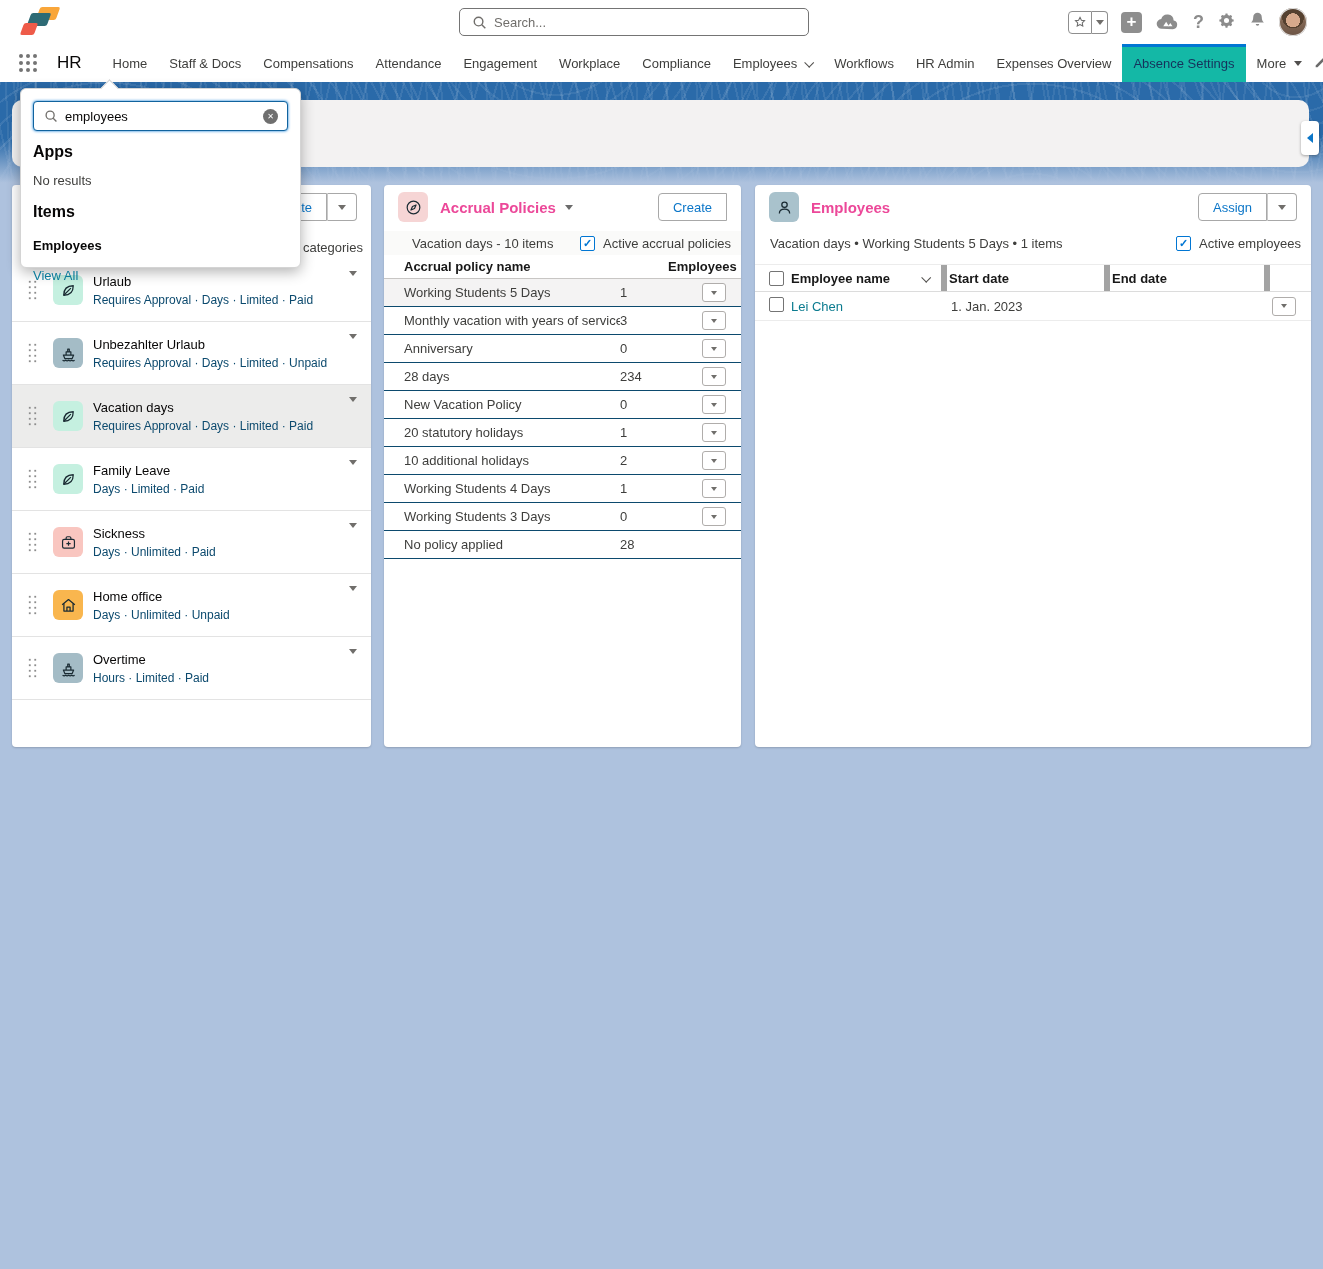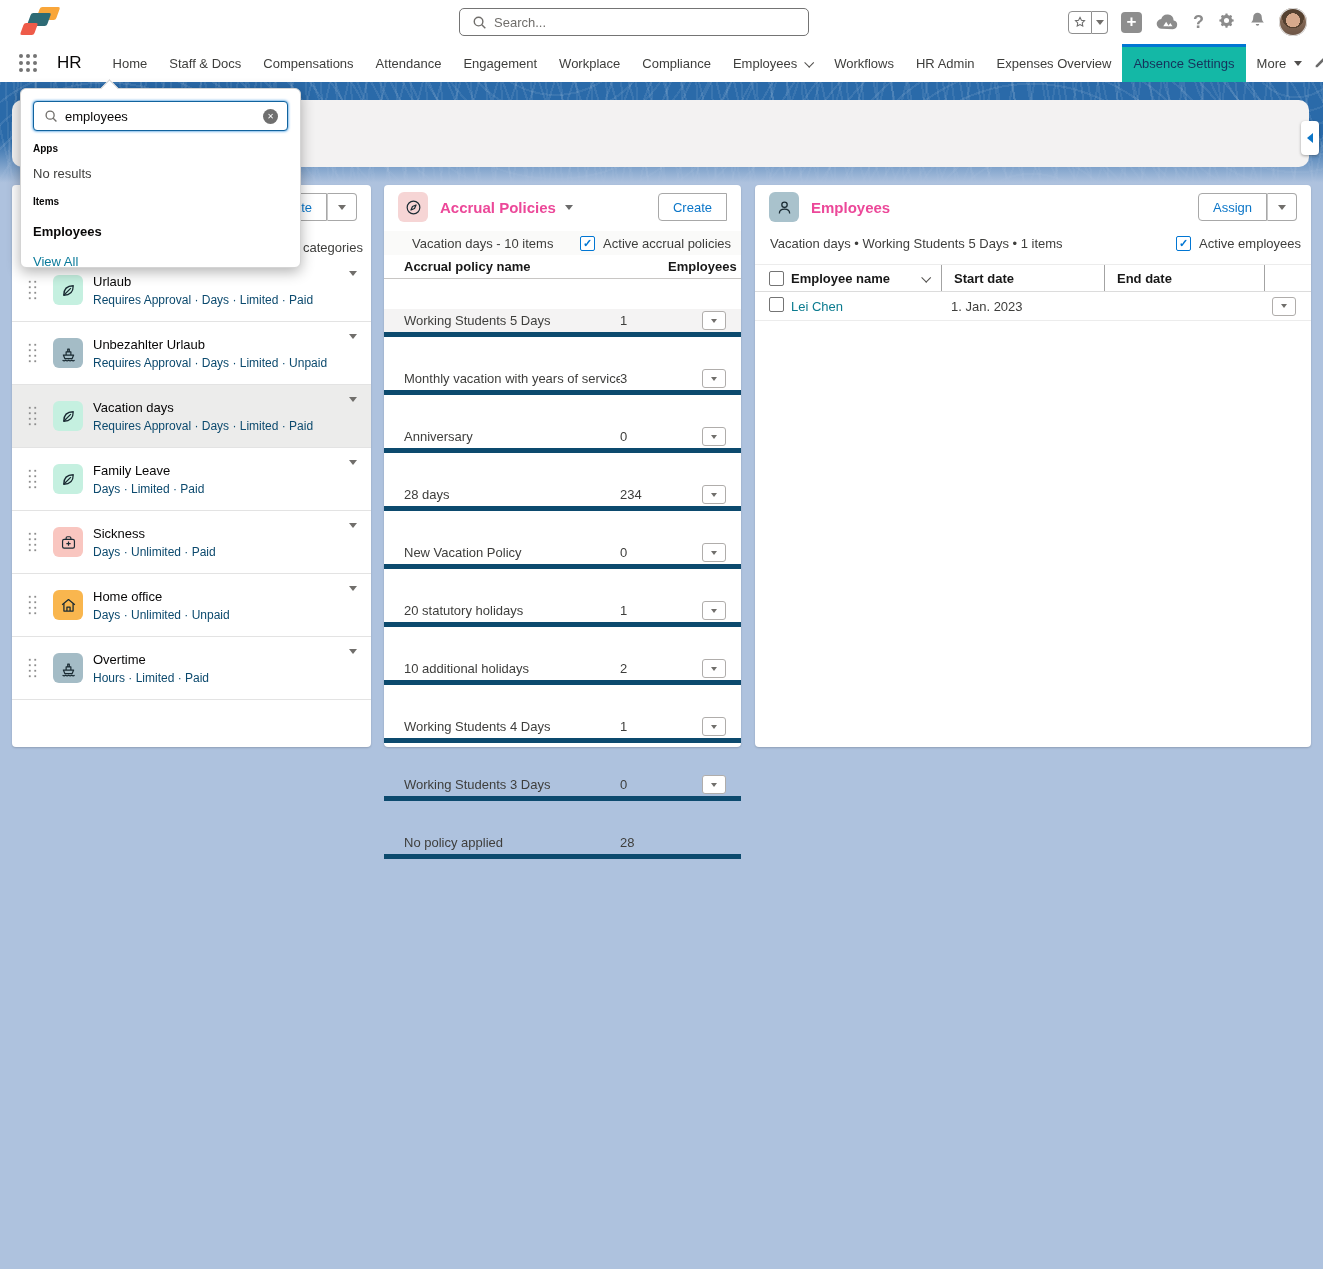--- a/index.html
+++ b/index.html
@@ -59,21 +59,21 @@
   .collapse { position:absolute; left:1301px; top:121px; width:18px; height:34px; background:#fff; border-radius:4px; box-shadow:0 1px 3px rgba(0,0,0,.35); display:flex; align-items:center; justify-content:center; z-index:3; }
   .tri-left { width:0; height:0; border-top:5px solid transparent; border-bottom:5px solid transparent; border-right:6px solid #0b76c8; }
   
   #launcher { position:absolute; left:20px; top:88px; width:281px; height:180px; background:#fff; border:1px solid #d4d4d4; border-radius:6px; box-shadow:0 4px 14px rgba(0,0,0,.3); z-index:50; padding:12px; }
   .lcaret { position:absolute; top:-7px; left:82px; width:13px; height:13px; background:#fff; transform:rotate(45deg); border-left:1px solid #d4d4d4; border-top:1px solid #d4d4d4; }
   .lsearch { position:relative; height:30px; border:1px solid #11639e; border-radius:4px; box-shadow:0 0 3px #0176d3; background:#fff; }
   .lsearch svg { position:absolute; left:10px; top:7px; }
   .lsearch input { position:absolute; left:31px; top:1px; width:200px; height:26px; border:none; outline:none; font-size:13px; font-family:inherit; color:#080707; }
   .lclear { position:absolute; right:9px; top:7px; width:15px; height:15px; border-radius:50%; background:#6f6f6f; display:flex; align-items:center; justify-content:center; }
   .lclear::after { content:"✕"; color:#fff; font-size:8px; line-height:1; }
-  .lhead { font-weight:bold; font-size:10px; color:#080707; }
+  .lhead { font-weight:bold; font-size:16px; color:#080707; }
   .lh1 { margin-top:12px; } .lempty { margin-top:12px; color:#3e3e3c; }
   .lh2 { margin-top:15px; } .litem { margin-top:17px; font-weight:bold; color:#080707; cursor:pointer; }
   .lviewall { margin-top:15px; color:#0b7b9b; cursor:pointer; }
   
   .panel { position:absolute; top:185px; background:#fff; border-radius:4px; box-shadow:0 1px 2px rgba(0,0,0,.18); z-index:1; }
   #panel-events { left:12px; width:359px; height:562px; }
   #panel-accrual { left:384px; width:357px; height:562px; }
   #panel-emps { left:755px; width:556px; height:562px; }
   .phead { height:44px; display:flex; align-items:center; padding:0 14px; }
   .ptitle { font-size:15px; font-weight:bold; color:#ec4899; margin-left:12px; }
@@ -101,31 +101,31 @@
   .event-row { height:63px; border-bottom:1px solid #e3e3e3; display:flex; align-items:center; padding:0 14px 0 15px; position:relative; }
   .event-row.sel { background:#ececeb; }
   .eicon { width:30px; height:30px; border-radius:6px; margin-left:15px; display:flex; align-items:center; justify-content:center; flex:none; }
   .etxt { margin-left:10px; }
   .etitle { font-size:13px; color:#080707; }
   .emeta { font-size:12px; color:#0c4a6e; margin-top:4px; }
   .event-row .tri { position:absolute; right:14px; top:12px; }
   
   .t-head { height:24px; display:flex; align-items:center; border-bottom:1px solid #c8c6c4; font-weight:bold; color:#181818; }
   .t-head .c1 { padding-left:20px; width:284px; }
-  .prow { height:28px; display:flex; align-items:center; border-bottom:5px solid #0c4a6e; color:#3e3e3c;margin-top:30px; }
+  .prow { height:28px; display:flex; align-items:center; border-bottom:1px solid #0c4a6e; color:#3e3e3c; }
   .prow.sel { background:#f4f3f3; }
   .prow .c1 { padding-left:20px; width:236px; white-space:nowrap; overflow:hidden; }
   .prow .c2 { width:60px; }
   .menu-btn { margin-left:auto; margin-right:15px; width:24px; height:19px; border:1px solid #b0adab; border-radius:3px; background:#fff; display:inline-flex; align-items:center; justify-content:center; padding:0; cursor:pointer; }
   .menu-btn .tri { border-left-width:3.5px; border-right-width:3.5px; border-top-width:4.5px; }
   
   .etable { margin-top:9px; }
   .erow-head { height:28px; display:grid; grid-template-columns:36px 150px 163px 160px 47px; align-items:center; border-top:1px solid #ececec; border-bottom:1px solid #dcdcdc; font-weight:bold; color:#181818; }
   .erow-head .col { height:100%; display:flex; align-items:center; }
-  .erow-head .bd { border-left:1px solid #a3a3a3; padding-left:12px; }
+  .erow-head .bd { border-left:6px solid #a3a3a3; padding-left:2px; }
   .erow-head .namecol { justify-content:space-between; padding-right:12px; }
   .erow { height:29px; display:grid; grid-template-columns:36px 150px 163px 160px 47px; align-items:center; border-bottom:1px solid #ececec; color:#3e3e3c; }
   .erow .cbcell, .erow-head .cbcell { padding-left:14px; }
   .erow .start { padding-left:10px; }
   .link { color:#0b7b8f; cursor:pointer; }
 </style>
 </head>
 <body>
 
 <div id="gheader">

